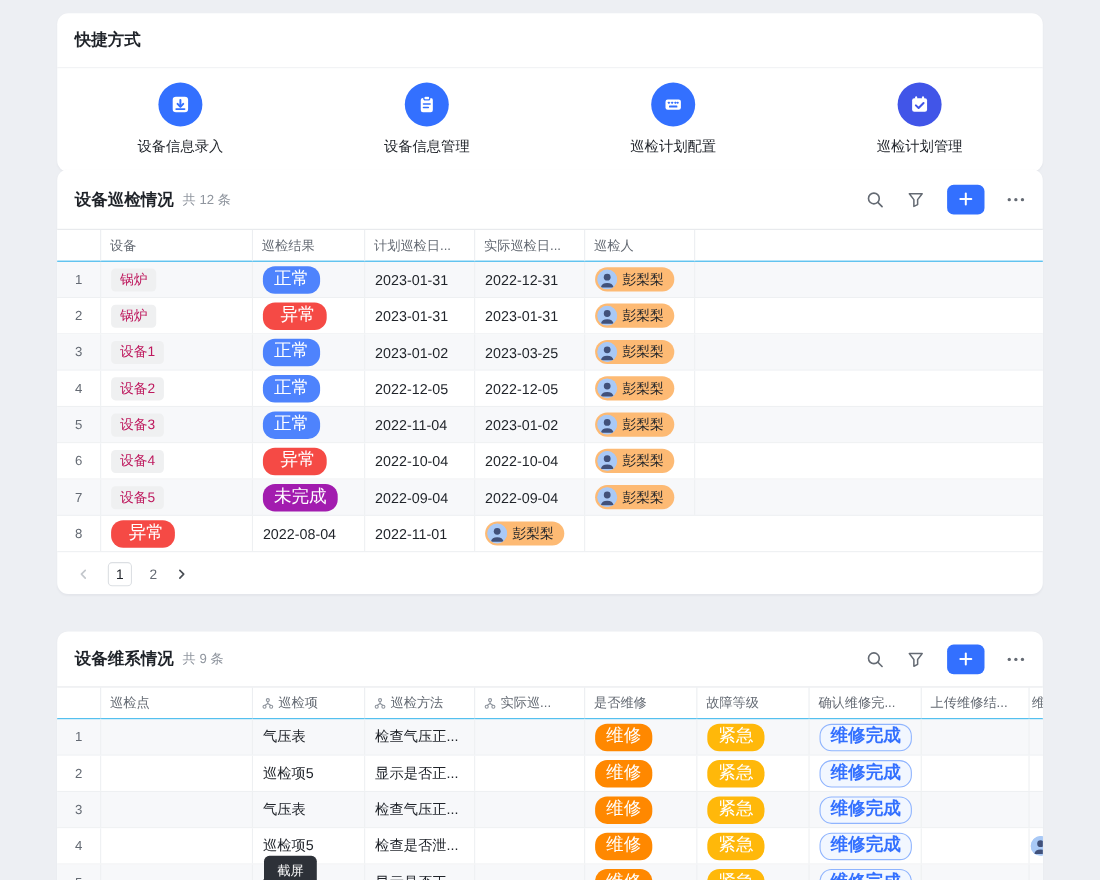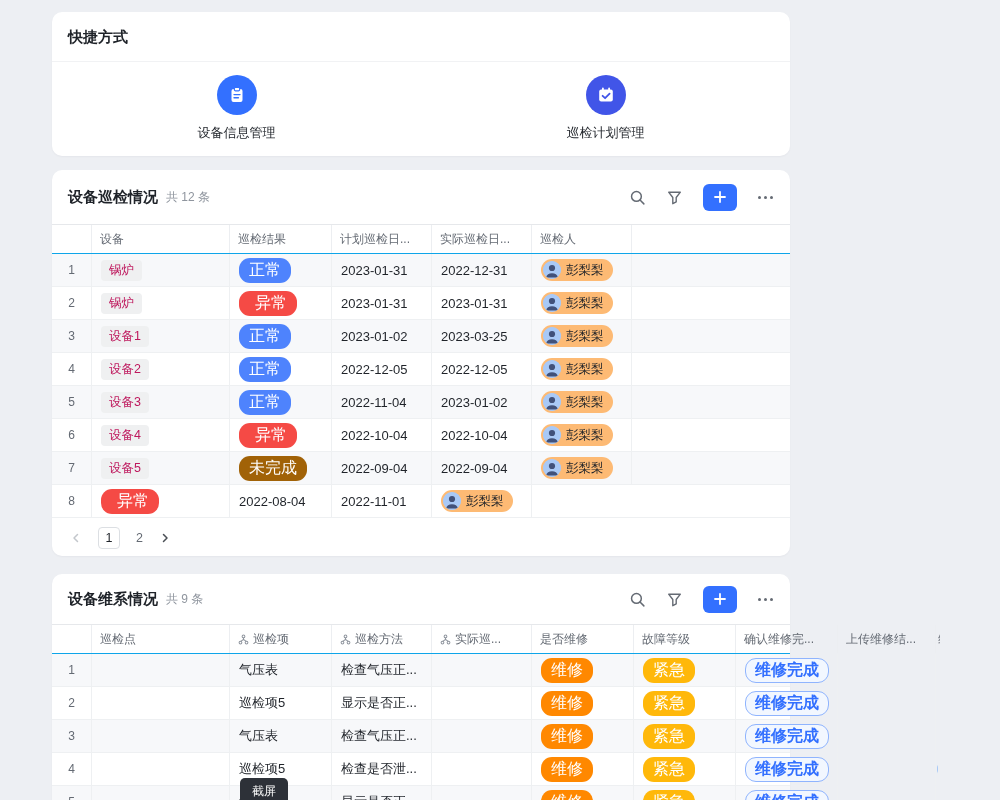--- a/index.html
+++ b/index.html
@@ -5,36 +5,36 @@
   * { box-sizing: border-box; margin: 0; padding: 0; }
   html,body { width:1000px; height:800px; }
   body {
     position: relative;
     overflow: hidden;
     background: #edeff3;
     font-family: "Liberation Sans", "DejaVu Sans", sans-serif;
     color: #1f2329;
   }
   .card {
-    position: absolute; left: 52px; width: 738px;
+    position: absolute; left: 52px; width: 896px;
     background: #fff; border-radius: 10px;
     box-shadow: 0 1px 2px rgba(31,35,41,.04);
   }
 
   
   #card-shortcuts { top: 12px; height: 144px; }
   .sc-title { height: 50px; line-height: 50px; padding: 0 16px; font-size: 15px; font-weight: 700; border-bottom: 1px solid #f1f2f4; }
   .sc-row { display: flex; padding-top: 13px; }
   .sc-item { flex: 1; display: flex; flex-direction: column; align-items: center; gap: 9px; cursor: pointer; }
   .sc-circle { width: 40px; height: 40px; border-radius: 50%; background: #3370ff; display: flex; align-items: center; justify-content: center; }
   .sc-circle.indigo { background: #4155e8; }
   .sc-label { font-size: 13px; color: #1f2329; }
 
   
-  #card-inspection { top: 170px; height: 386px; }
+  #card-inspection { top: 154px; height: 386px; }
   #card-maintenance { top: 574px; height: 260px; }
   .card-head { height: 54px; display: flex; align-items: center; padding: 0 16px; }
   #card-maintenance .card-head { height: 50px; }
   .card-title { font-size: 15px; font-weight: 700; }
   .card-count { font-size: 12px; color: #8f959e; margin-left: 8px; }
   .head-tools { margin-left: auto; display: flex; align-items: center; gap: 20px; }
   .tool-btn { display: flex; align-items: center; cursor: pointer; }
   .add-btn { width: 34px; height: 27px; border-radius: 6px; background: #3370ff; display: flex; align-items: center; justify-content: center; cursor: pointer; }
 
   
@@ -47,21 +47,21 @@
   .tr { height: 33px; border-bottom: 1px solid #eef0f2; background: #fff; }
   .tbody > div:nth-of-type(odd) { background: #f7f8fa; }
   .td { display: flex; align-items: center; padding: 0 9px; font-size: 13px; overflow: hidden; white-space: nowrap; border-right: 1px solid #eef0f2; }
   .td.c-no { justify-content: center; color: #646a73; font-size: 12px; padding: 0 2px; }
   .td.c-fill { border-right: none; padding: 0 1px; }
 
   .tag { background: #eff0f1; border-radius: 4px; padding: 2px 8px; font-size: 12.5px; color: #be185d; }
   .badge { display: inline-block; padding: 2.5px 10px; border-radius: 11px; font-size: 16px; color: #fff; line-height: 1.25; }
   .badge[data-badge="blue"]   { background: #4e83fd; }
   .badge[data-badge="red"]    { background: #f54a45; padding-left: 16px; }
-  .badge[data-badge="green"]  { background: #a16207; text-align: right; }
+  .badge[data-badge="green"]  { background: #a21caf; text-align: right; }
   .badge[data-badge="orange"] { background: #ff8800; text-align: right; }
   .badge[data-badge="amber"]  { background: #ffb80a; }
   .badge[data-badge="outline-blue"] { background: #f2f7ff; color: #3370ff; border: 1px solid #8fb4fe; padding: 1.5px 9px; font-weight: 700; }
 
   .pill { display: inline-flex; align-items: center; gap: 5px; background: #fdba74; border-radius: 11px; padding: 2px 9px 2px 2px; font-size: 12.5px; }
   .avatar { width: 18px; height: 18px; border-radius: 50%; overflow: hidden; background: #a9c9f6; display: inline-flex; flex: none; }
   .filler-avatar { display: none; width: 18px; height: 18px; border-radius: 50%; overflow: hidden; background: #a9c9f6; flex: none; }
   .filler-avatar[data-on="y"] { display: inline-flex; }
 
   
@@ -72,30 +72,54 @@
 
   
   .tooltip { position: absolute; left: 240px; top: 778px; background: #2d3138; color: #fff; font-size: 12px; padding: 5px 12px; border-radius: 5px; z-index: 10; }
 </style>
 </head>
 <body>
 
 <div class="card" id="card-shortcuts">
   <div class="sc-title">快捷方式</div>
   <div class="sc-row">
+    <div class="sc-item">
+      <span class="sc-circle">
+        <svg width="20" height="20" viewBox="0 0 20 20">
+            <rect x="3" y="3" width="14" height="14" rx="3" fill="#fff"></rect>
+            <line x1="10" y1="6" x2="10" y2="11.6" stroke="#3370ff" stroke-width="1.8" stroke-linecap="round"></line>
+            <polyline points="7.4,9.4 10,12 12.6,9.4" fill="none" stroke="#3370ff" stroke-width="1.8" stroke-linecap="round" stroke-linejoin="round"></polyline>
+            <line x1="6.3" y1="14.2" x2="13.7" y2="14.2" stroke="#3370ff" stroke-width="1.8" stroke-linecap="round"></line>
+          </svg>
+      </span>
+      <span class="sc-label">设备信息录入</span>
+    </div>
     <div class="sc-item">
       <span class="sc-circle">
         <svg width="20" height="20" viewBox="0 0 20 20">
             <rect x="4.5" y="4" width="11" height="13" rx="2" fill="#fff"></rect>
             <rect x="7.3" y="2.4" width="5.4" height="3.4" rx="1.2" fill="#fff" stroke="#3370ff" stroke-width="1.2"></rect>
             <line x1="7" y1="9.6" x2="13" y2="9.6" stroke="#3370ff" stroke-width="1.4" stroke-linecap="round"></line>
             <line x1="7" y1="12.8" x2="11.4" y2="12.8" stroke="#3370ff" stroke-width="1.4" stroke-linecap="round"></line>
           </svg>
       </span>
       <span class="sc-label">设备信息管理</span>
+    </div>
+    <div class="sc-item">
+      <span class="sc-circle">
+        <svg width="20" height="20" viewBox="0 0 20 20">
+            <rect x="3" y="5.4" width="14" height="9.4" rx="2" fill="#fff"></rect>
+            <rect x="5.2" y="7.6" width="1.7" height="1.7" rx=".4" fill="#3370ff"></rect>
+            <rect x="8.2" y="7.6" width="1.7" height="1.7" rx=".4" fill="#3370ff"></rect>
+            <rect x="11.2" y="7.6" width="1.7" height="1.7" rx=".4" fill="#3370ff"></rect>
+            <rect x="13.4" y="7.6" width="1.4" height="1.7" rx=".4" fill="#3370ff"></rect>
+            <rect x="6.2" y="11" width="7.6" height="1.7" rx=".5" fill="#3370ff"></rect>
+          </svg>
+      </span>
+      <span class="sc-label">巡检计划配置</span>
     </div>
     <div class="sc-item">
       <span class="sc-circle indigo">
         <svg width="20" height="20" viewBox="0 0 20 20">
             <rect x="3.2" y="4.4" width="13.6" height="12.2" rx="2" fill="#fff"></rect>
             <rect x="6" y="2.6" width="1.8" height="3.4" rx=".9" fill="#fff"></rect>
             <rect x="12.2" y="2.6" width="1.8" height="3.4" rx=".9" fill="#fff"></rect>
             <polyline points="6.6,10.8 9.1,13.2 13.6,8.6" fill="none" stroke="#4155e8" stroke-width="1.8" stroke-linecap="round" stroke-linejoin="round"></polyline>
           </svg>
       </span>

